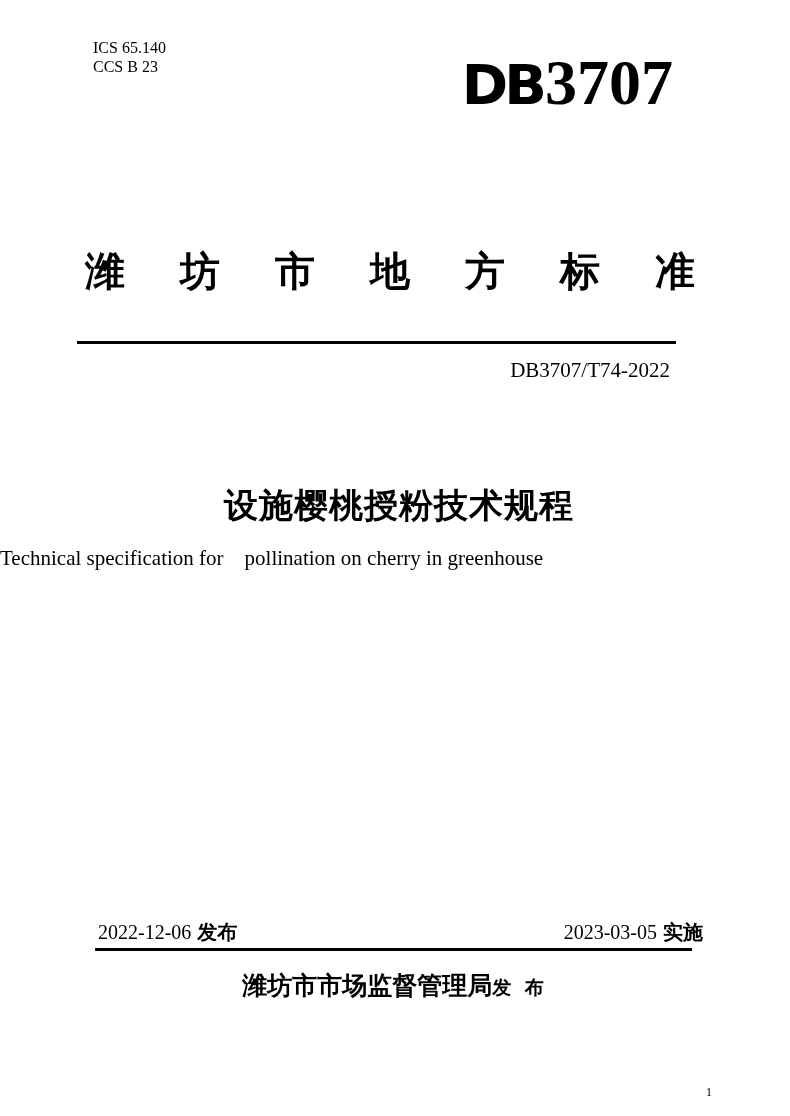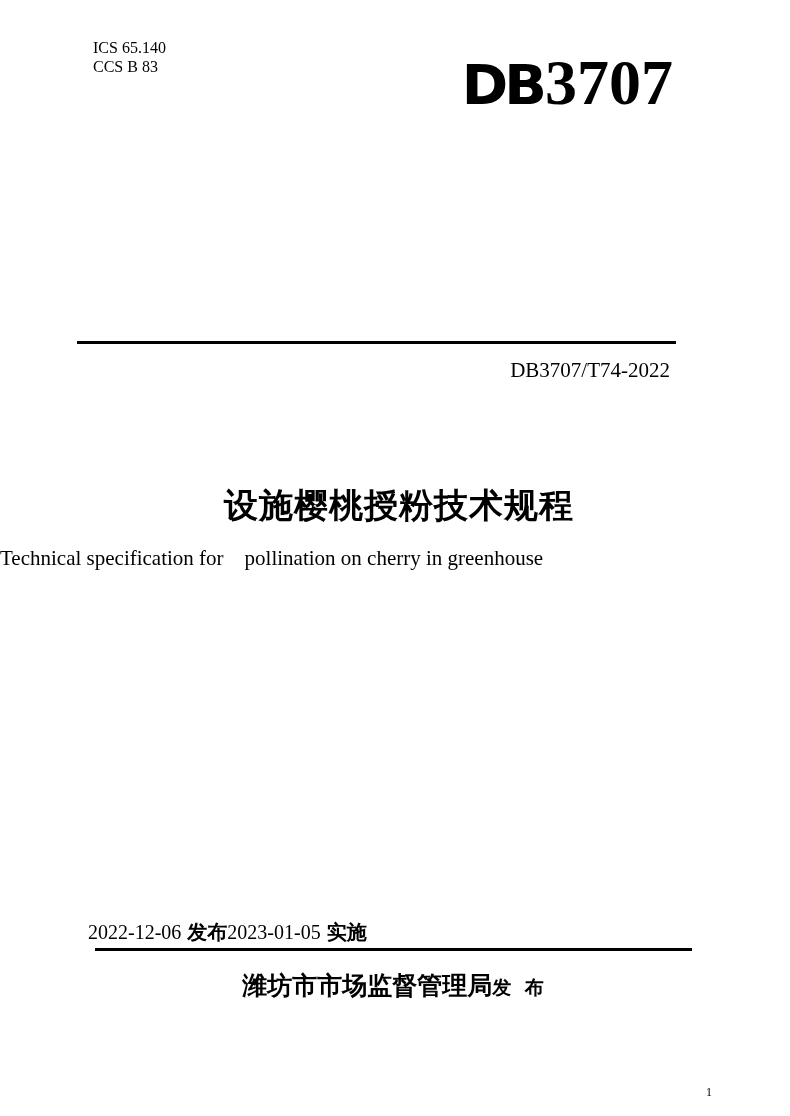--- a/index.html
+++ b/index.html
@@ -85,25 +85,25 @@
     left: 0;
     right: 0;
     top: 546px;
     font-size: 21px;
     line-height: 24px;
     white-space: pre;
     font-family: "Liberation Serif", "DejaVu Serif", serif;
   }
   .release-row {
     position: absolute;
-    left: 88px;
+    left: 98px;
     right: 87px;
     top: 921px;
     display: flex;
-    justify-content: flex-start;
+    justify-content: space-between;
     align-items: baseline;
     font-size: 20px;
     line-height: 23px;
   }
   .date-text {
     font-family: "Liberation Serif", "DejaVu Serif", serif;
   }
   .date-label {
     font-family: "Liberation Sans", "DejaVu Sans", sans-serif;
     font-weight: bold;
@@ -148,42 +148,43 @@
     font-family: "Liberation Serif", "DejaVu Serif", serif;
   }
 </style>
 </head>
 <body>
 
 <div class="page">
 
   <div class="ics-block">
     <div>ICS 65.140</div>
-    <div>CCS B 83</div>
+    <div>CCS B 23</div>
   </div>
 
   <div class="logo">
     <span class="logo-prefix">DB</span><span class="logo-code">3707</span>
   </div>
 
+  <div class="standard-name">潍坊市地方标准</div>
 
   <div class="standard-number">DB3707/T74-2022</div>
 
   <div class="rule-top"></div>
 
   <div class="title-zh">设施樱桃授粉技术规程</div>
 
   <div class="title-en">Technical specification for    pollination on cherry in greenhouse</div>
 
   <div class="release-row">
     <div>
       <span class="date-text">2022-12-06</span><span class="date-label">发布</span>
     </div>
     <div>
-      <span class="date-text">2023-01-05</span><span class="date-label">实施</span>
+      <span class="date-text">2023-03-05</span><span class="date-label">实施</span>
     </div>
   </div>
 
   <div class="rule-bottom"></div>
 
   <div class="publisher-row">
     <span class="publisher-name">潍坊市市场监督管理局</span><span class="publisher-action">发 布</span>
   </div>
 
   <div class="page-number">1</div>

